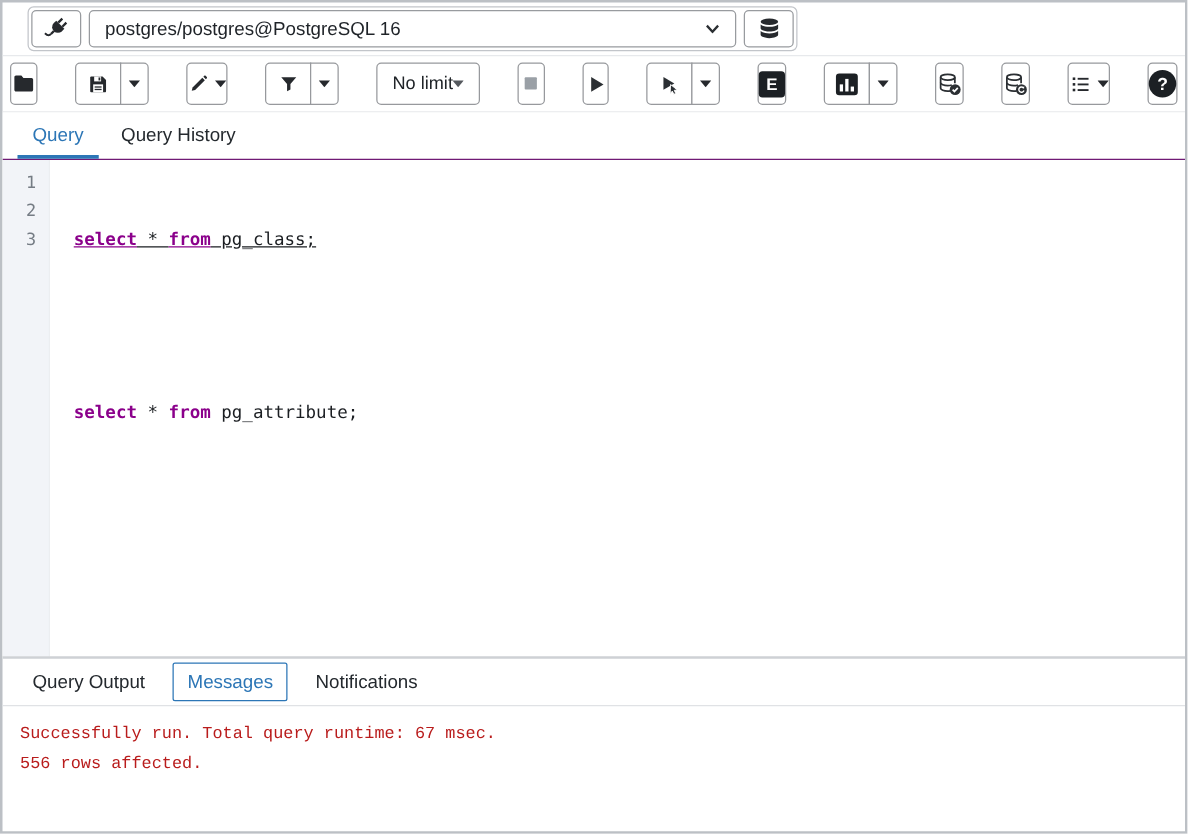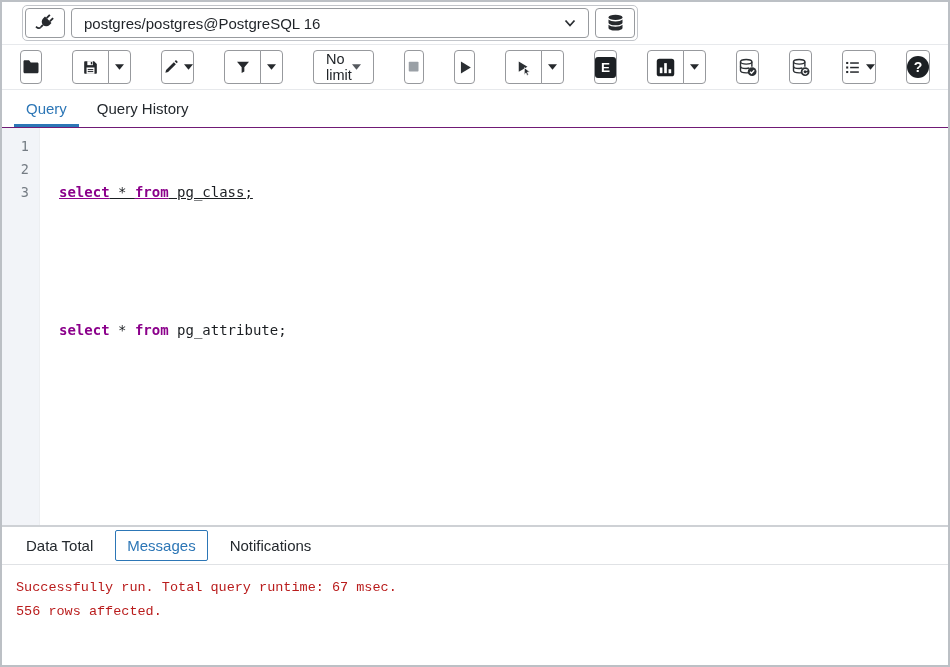--- a/index.html
+++ b/index.html
@@ -24,21 +24,21 @@
   .conn-select {
     display: flex; align-items: center; justify-content: space-between;
     width: 518px; height: 30px; background: #fff;
     border: 1px solid #989b9f; border-radius: 4px;
     padding: 0 12px; font-size: 15px; color: #1f2328; cursor: pointer;
   }
 
   
   .toolbar {
     display: flex; align-items: center; gap: 30px;
-    padding: 5px 18px; border-bottom: 1px solid #e7e9ec;
+    padding: 5px 6px; border-bottom: 1px solid #e7e9ec;
   }
   .tgroup { display: flex; }
   .tbtn {
     width: 37px; height: 34px; background: #fff;
     display: flex; align-items: center; justify-content: center; gap: 4px;
     border: 1px solid #97999d; border-radius: 4px; cursor: pointer;
   }
   .tbtn.wide { width: 48px; }
   .tbtn.caret-btn { width: 23px; }
   .tgroup .tbtn:not(:first-child) { margin-left: -1px; border-top-left-radius: 0; border-bottom-left-radius: 0; }
@@ -332,21 +332,21 @@
     <div class="code">
       <div class="code-line underlined"><span class="kw">select</span><span> * </span><span class="kw">from</span><span> pg_class;</span></div>
       <div class="code-line"></div>
       <div class="code-line"><span class="kw">select</span><span> * </span><span class="kw">from</span><span> pg_attribute;</span></div>
     </div>
   </div>
 
   <div class="splitter"></div>
 
   <div class="btabs">
-    <div class="btab">Data Total</div>
+    <div class="btab">Query Output</div>
     <div class="btab active">Messages</div>
     <div class="btab">Notifications</div>
   </div>
 
   <div class="messages">
     <div>Successfully run. Total query runtime: 67 msec.</div>
     <div>556 rows affected.</div>
   </div>
 
 </div>

